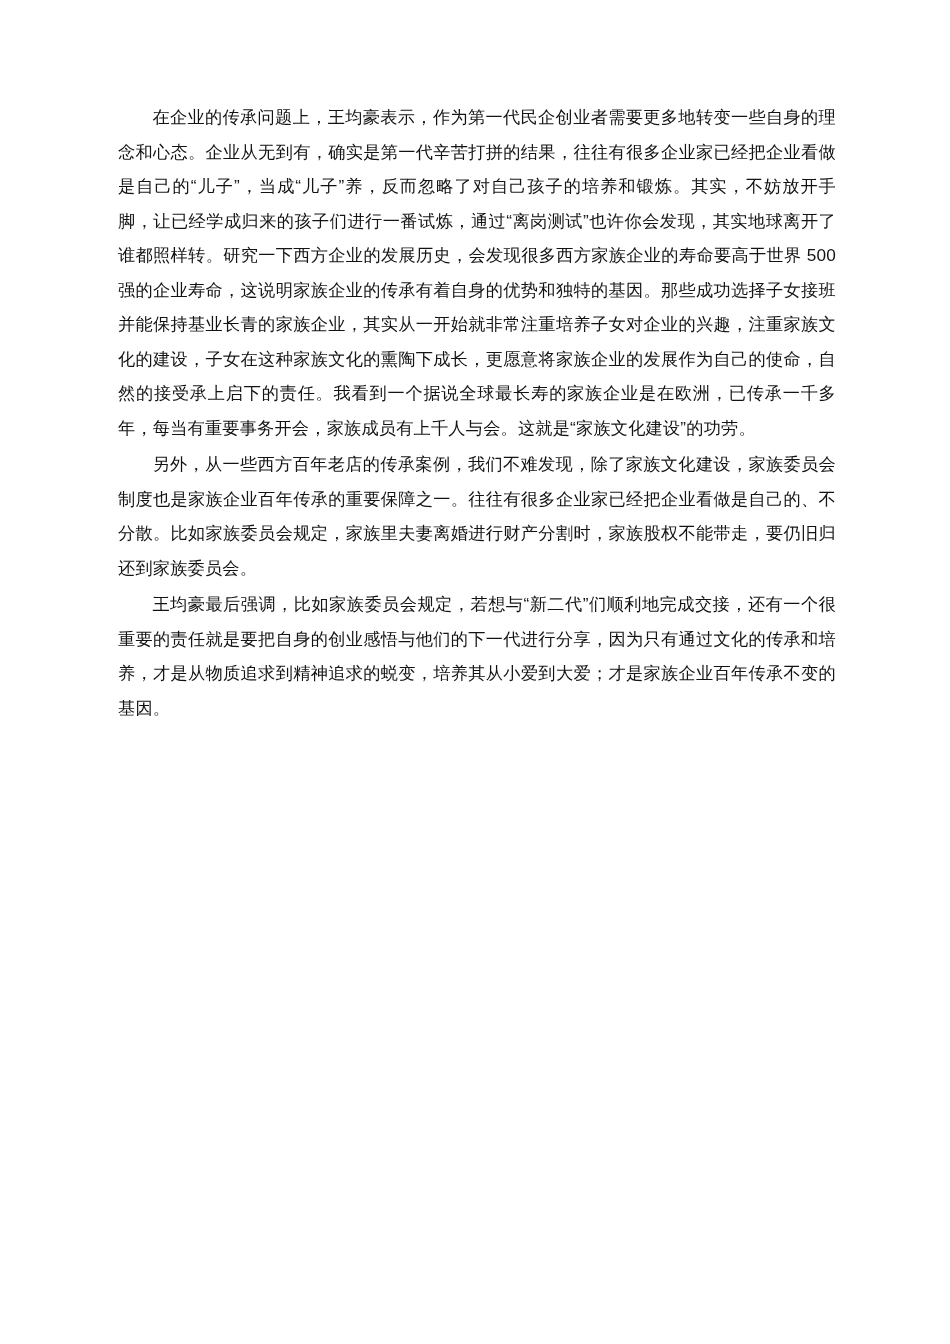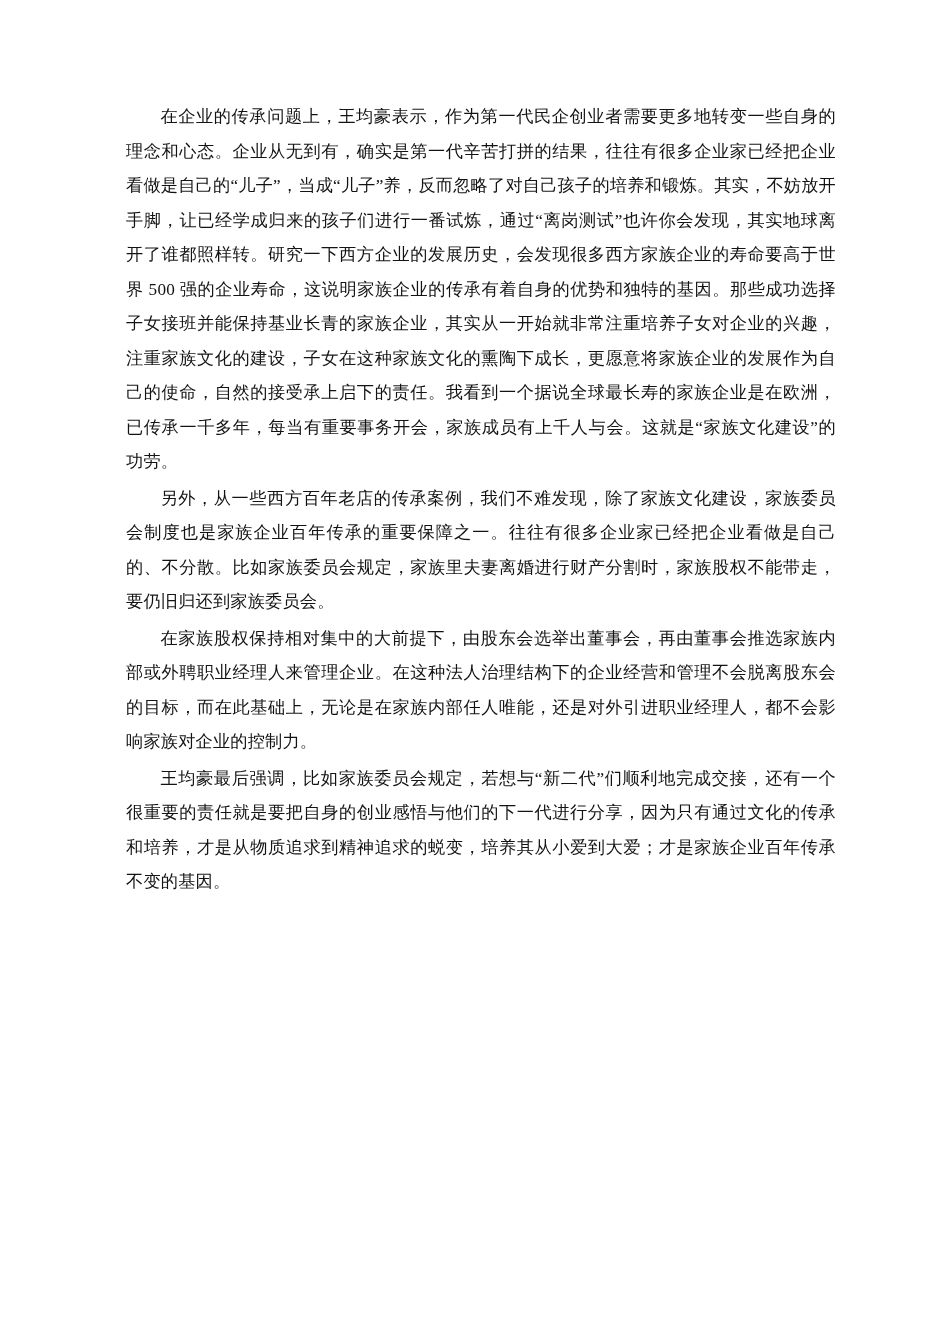--- a/index.html
+++ b/index.html
@@ -21,34 +21,33 @@
     box-sizing: border-box;
     background: #ffffff;
   }
   .content {
     position: absolute;
     left: 118px;
     top: 100px;
     width: 718px;
   }
   .para {
-    margin: 0 0 2px 8px;
+    margin: 0 0 2px 0;
     text-indent: 2em;
     font-size: 17.2px;
     line-height: 34.5px;
     text-align: justify;
     text-justify: inter-ideograph;
     letter-spacing: 0.2px;
     color: #131313;
-    font-family: Liberation Serif, serif;
+    font-family: Liberation Sans, sans-serif;
   }
 </style>
 </head>
 <body>
 
 <div class="page">
   <div class="content">
     <p class="para">在企业的传承问题上，王均豪表示，作为第一代民企创业者需要更多地转变一些自身的理念和心态。企业从无到有，确实是第一代辛苦打拼的结果，往往有很多企业家已经把企业看做是自己的“儿子”，当成“儿子”养，反而忽略了对自己孩子的培养和锻炼。其实，不妨放开手脚，让已经学成归来的孩子们进行一番试炼，通过“离岗测试”也许你会发现，其实地球离开了谁都照样转。研究一下西方企业的发展历史，会发现很多西方家族企业的寿命要高于世界 500 强的企业寿命，这说明家族企业的传承有着自身的优势和独特的基因。那些成功选择子女接班并能保持基业长青的家族企业，其实从一开始就非常注重培养子女对企业的兴趣，注重家族文化的建设，子女在这种家族文化的熏陶下成长，更愿意将家族企业的发展作为自己的使命，自然的接受承上启下的责任。我看到一个据说全球最长寿的家族企业是在欧洲，已传承一千多年，每当有重要事务开会，家族成员有上千人与会。这就是“家族文化建设”的功劳。</p>
     <p class="para">另外，从一些西方百年老店的传承案例，我们不难发现，除了家族文化建设，家族委员会制度也是家族企业百年传承的重要保障之一。往往有很多企业家已经把企业看做是自己的、不分散。比如家族委员会规定，家族里夫妻离婚进行财产分割时，家族股权不能带走，要仍旧归还到家族委员会。</p>
-    <p class="para">在家族股权保持相对集中的大前提下，由股东会选举出董事会，再由董事会推选家族内部或外聘职业经理人来管理企业。在这种法人治理结构下的企业经营和管理不会脱离股东会的目标，而在此基础上，无论是在家族内部任人唯能，还是对外引进职业经理人，都不会影响家族对企业的控制力。</p>
     <p class="para">王均豪最后强调，比如家族委员会规定，若想与“新二代”们顺利地完成交接，还有一个很重要的责任就是要把自身的创业感悟与他们的下一代进行分享，因为只有通过文化的传承和培养，才是从物质追求到精神追求的蜕变，培养其从小爱到大爱；才是家族企业百年传承不变的基因。</p>
   </div>
 </div>
 
 </body></html>

